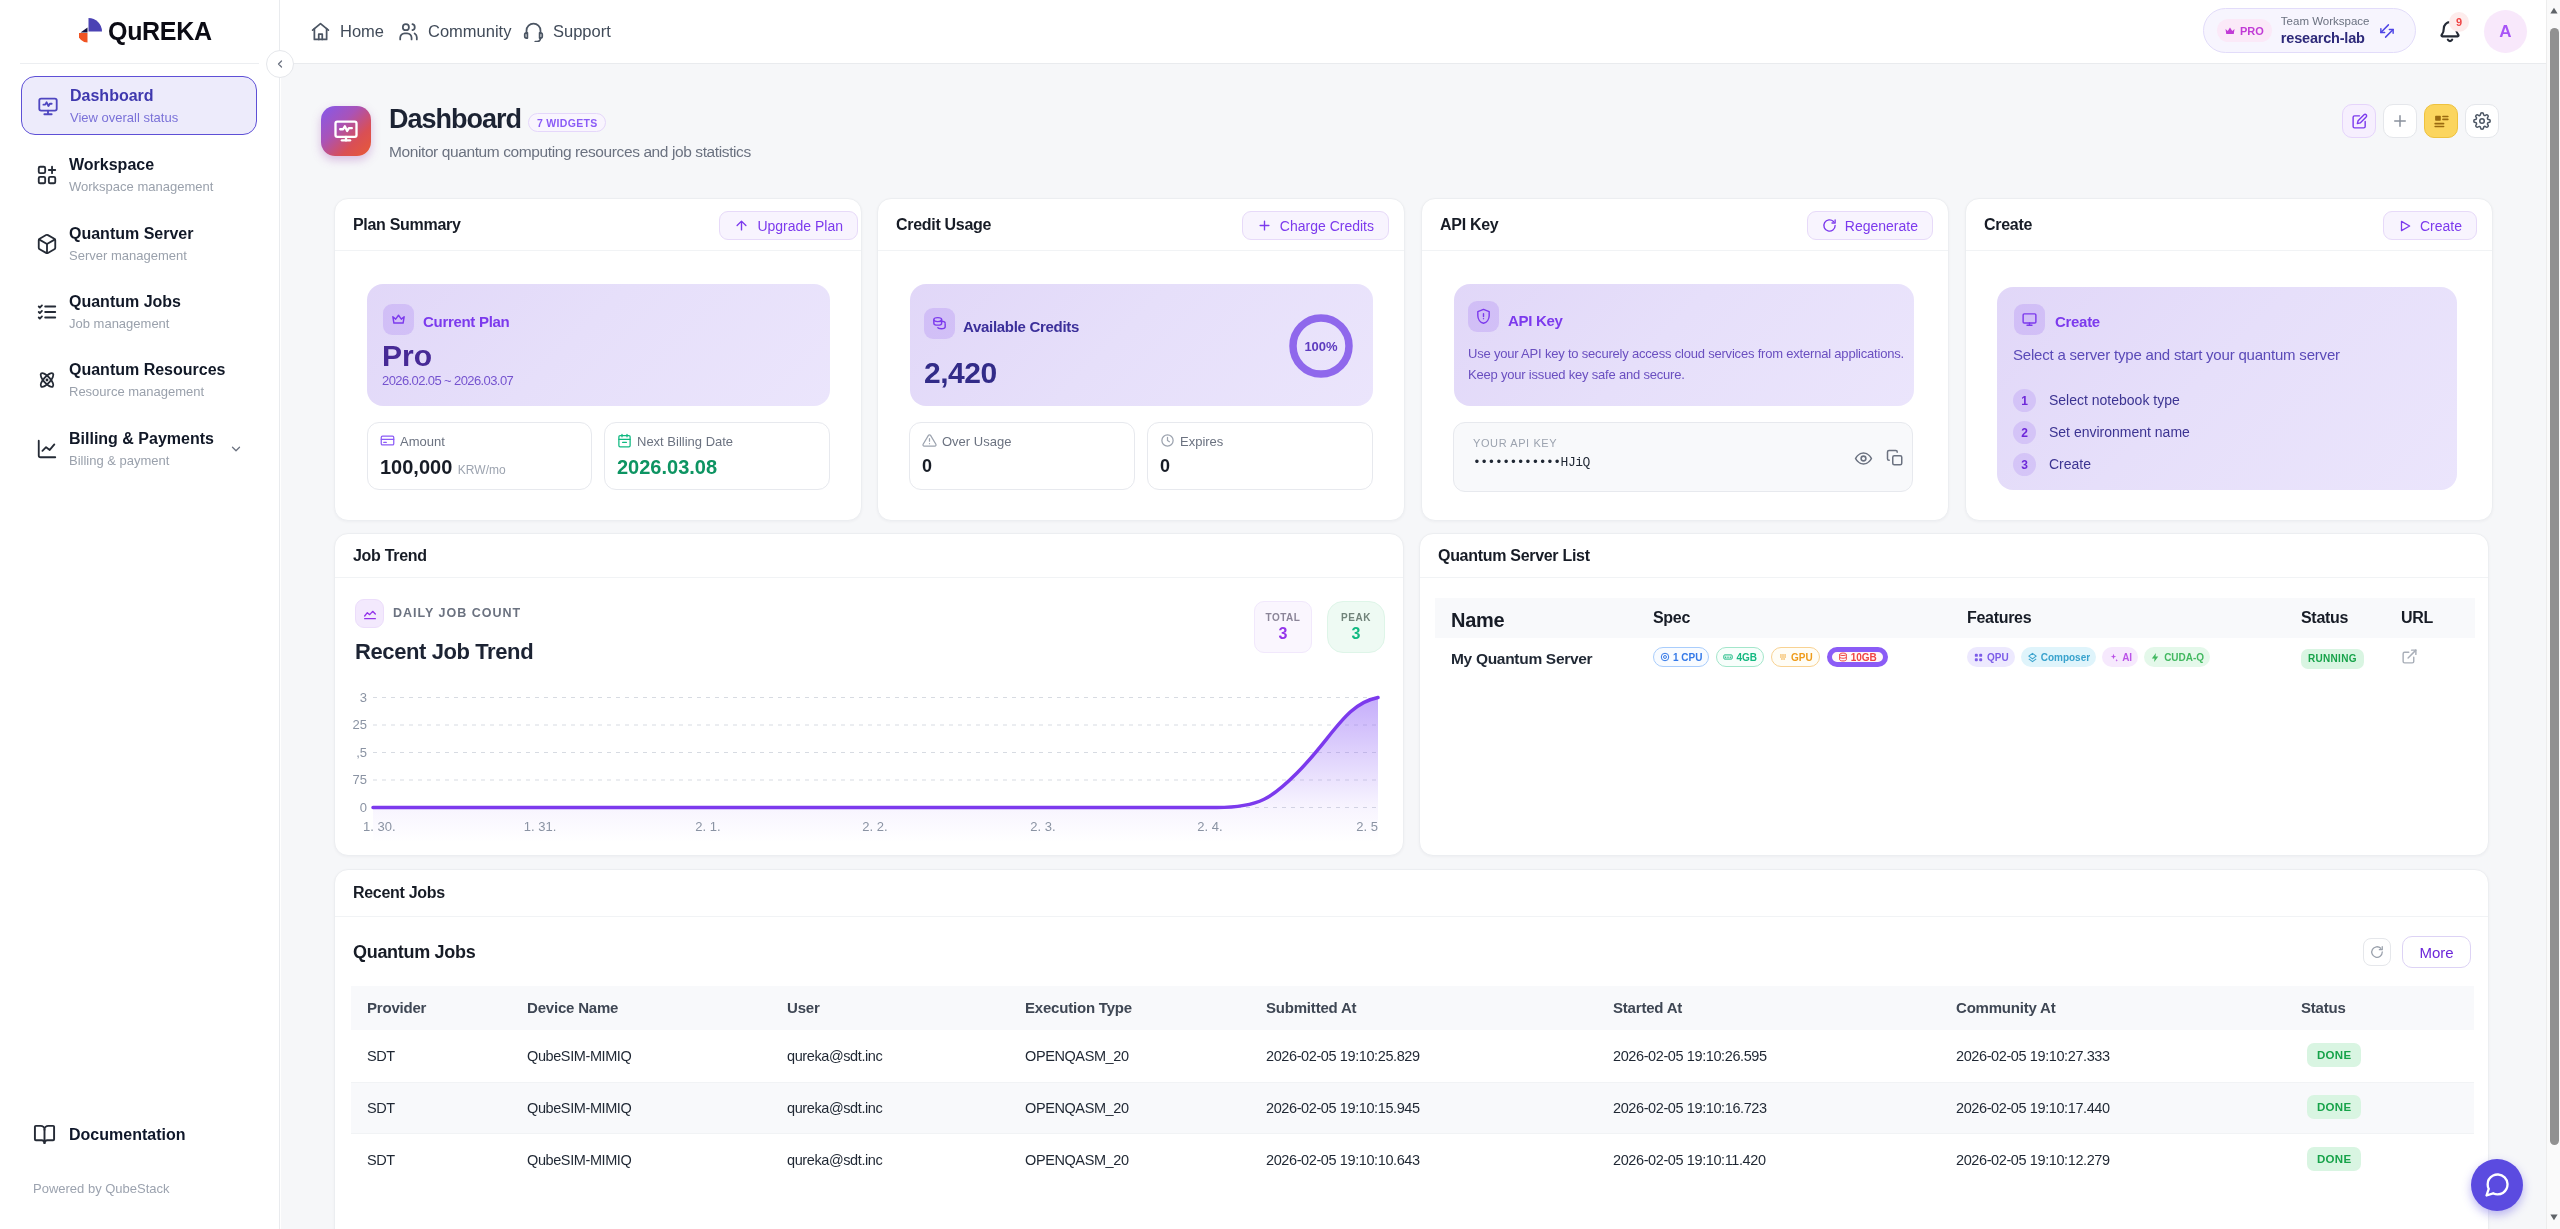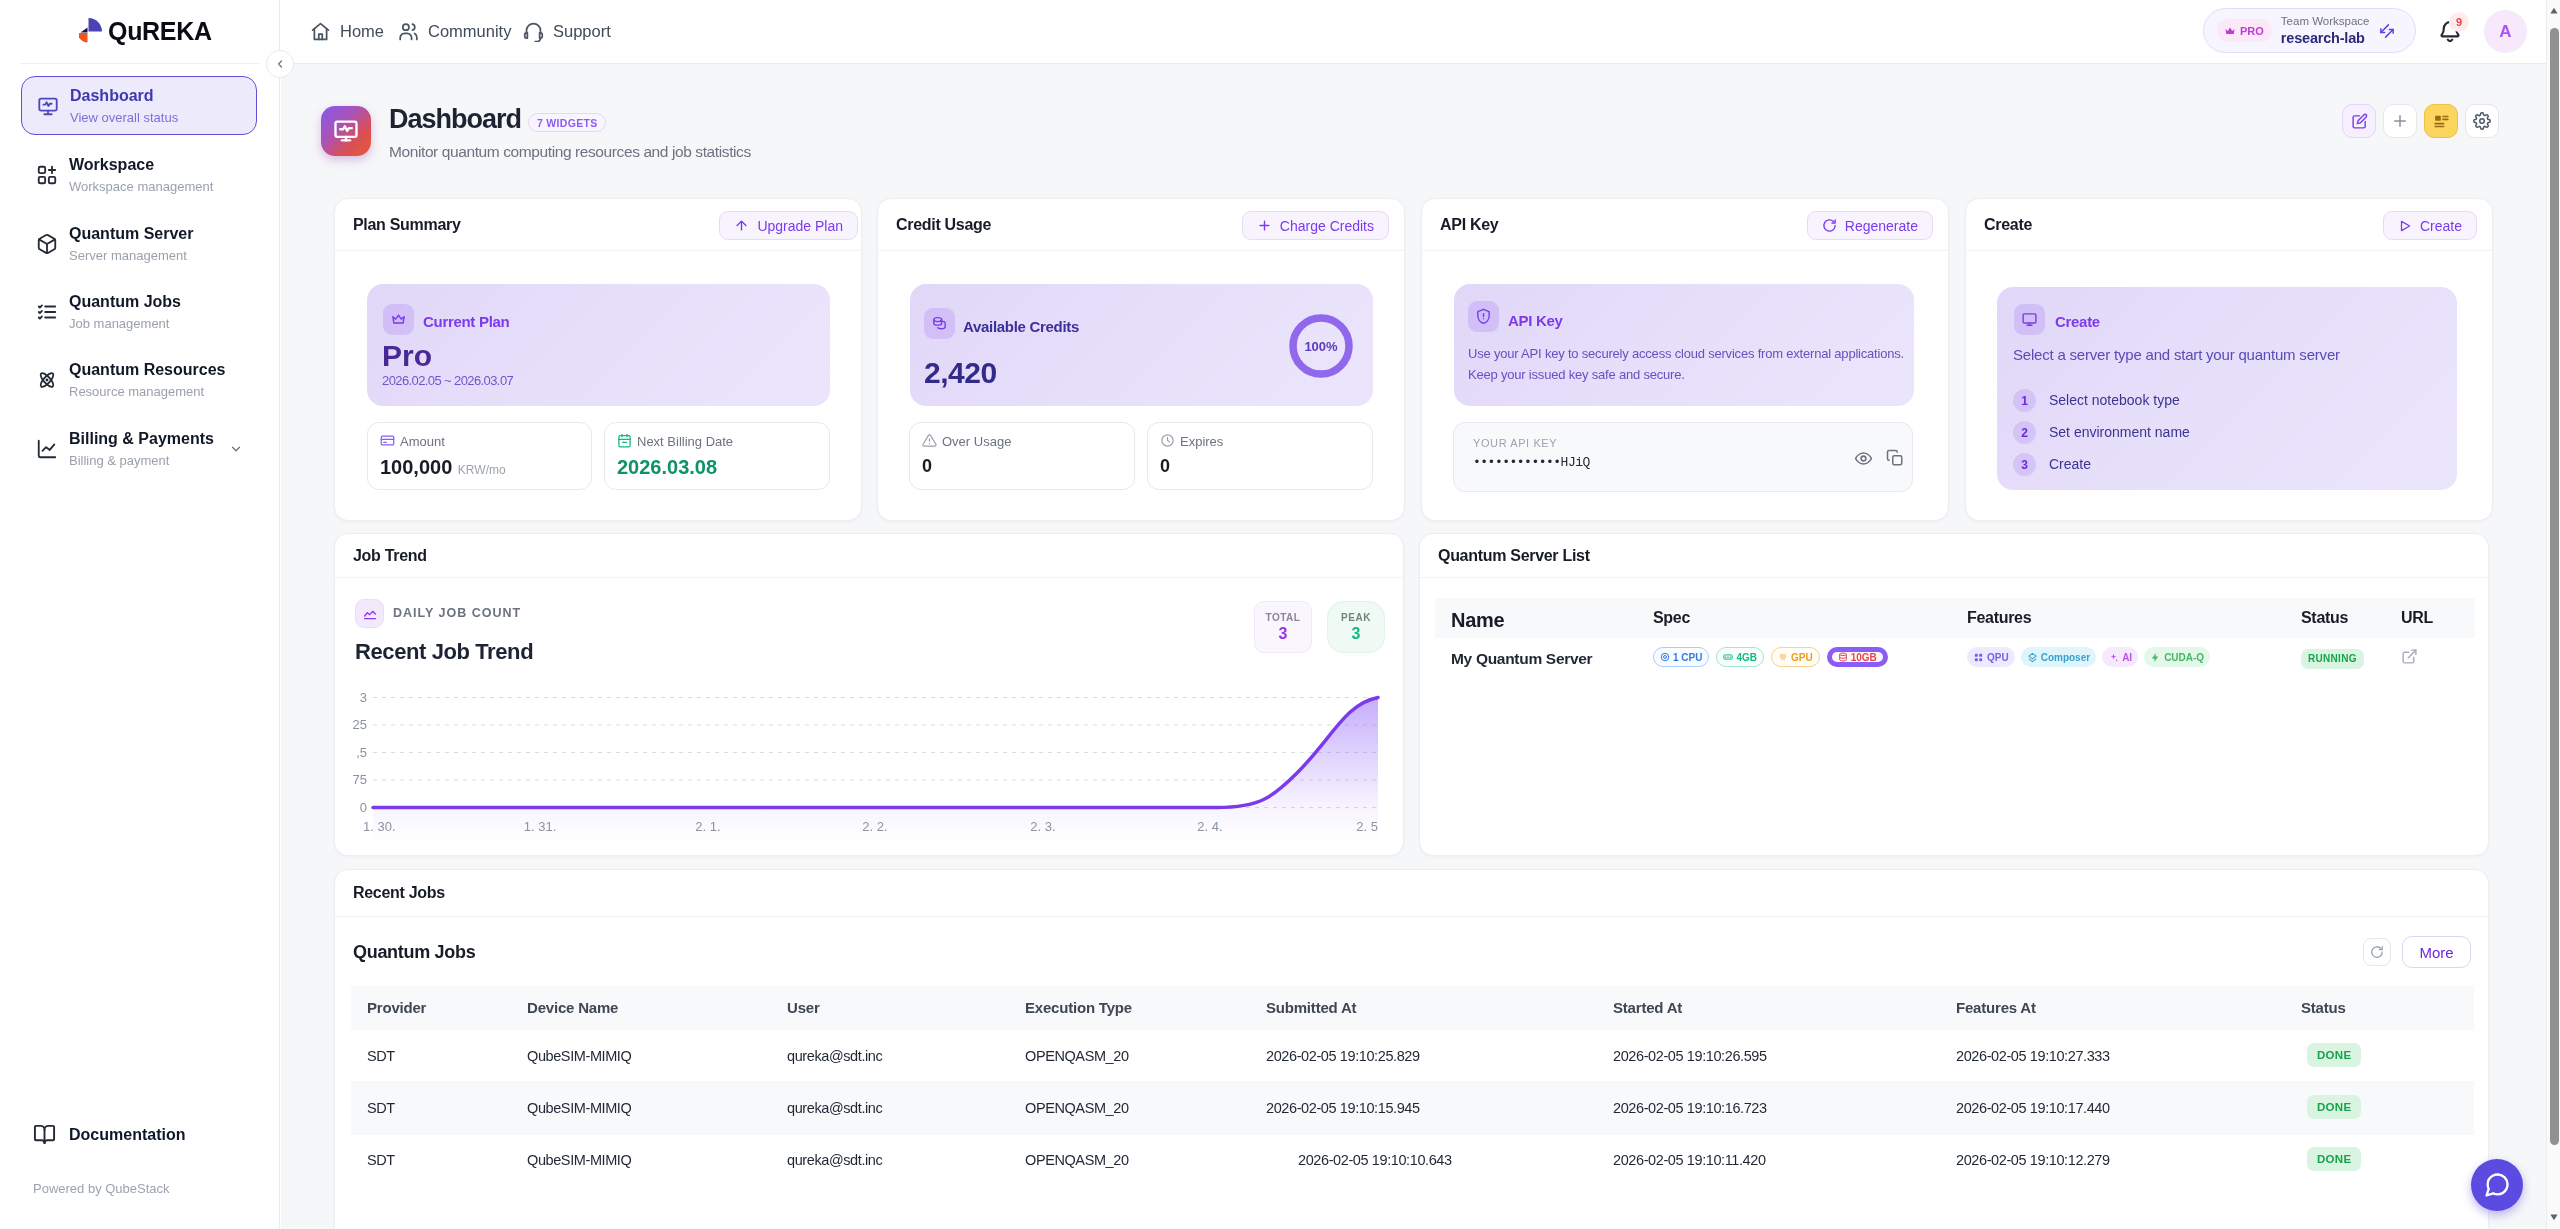--- a/index.html
+++ b/index.html
@@ -533,21 +533,21 @@
     </div>
     <div style="position:absolute;left:2067px;top:66px;width:69px;height:32px;border-radius:10px;border:1px solid #ddd3f5;background:#fff;display:flex;align-items:center;justify-content:center;color:#6d28d9;font-size:15px;font-weight:500;">More</div>
 
     <div style="position:absolute;left:16px;top:116px;width:2123px;height:44px;background:#f8f9fb;"></div>
     <div style="position:absolute;left:32px;top:129px;font-size:15px;font-weight:bold;letter-spacing:-0.2px;color:#3f4754;">Provider</div>
     <div style="position:absolute;left:192px;top:129px;font-size:15px;font-weight:bold;letter-spacing:-0.2px;color:#3f4754;">Device Name</div>
     <div style="position:absolute;left:452px;top:129px;font-size:15px;font-weight:bold;letter-spacing:-0.2px;color:#3f4754;">User</div>
     <div style="position:absolute;left:690px;top:129px;font-size:15px;font-weight:bold;letter-spacing:-0.2px;color:#3f4754;">Execution Type</div>
     <div style="position:absolute;left:931px;top:129px;font-size:15px;font-weight:bold;letter-spacing:-0.2px;color:#3f4754;">Submitted At</div>
     <div style="position:absolute;left:1278px;top:129px;font-size:15px;font-weight:bold;letter-spacing:-0.2px;color:#3f4754;">Started At</div>
-    <div style="position:absolute;left:1621px;top:129px;font-size:15px;font-weight:bold;letter-spacing:-0.2px;color:#3f4754;">Features At</div>
+    <div style="position:absolute;left:1621px;top:129px;font-size:15px;font-weight:bold;letter-spacing:-0.2px;color:#3f4754;">Community At</div>
     <div style="position:absolute;left:1966px;top:129px;font-size:15px;font-weight:bold;letter-spacing:-0.2px;color:#3f4754;">Status</div>
 
     <div style="position:absolute;left:16px;top:212px;width:2123px;height:52px;background:#f8f9fb;border-top:1px solid #f1f3f5;border-bottom:1px solid #f1f3f5;"></div>
 
     <div class="jrow" style="top:178px;">
           <span style="left:32px;">SDT</span>
           <span style="left:192px;">QubeSIM-MIMIQ</span>
           <span style="left:452px;">qureka@sdt.inc</span>
           <span style="left:690px;">OPENQASM_20</span>
           <span style="left:931px;">2026-02-05 19:10:25.829</span>
@@ -565,21 +565,21 @@
           <span style="left:1278px;">2026-02-05 19:10:16.723</span>
           <span style="left:1621px;">2026-02-05 19:10:17.440</span>
         </div>
     <div style="position:absolute;left:1972px;top:225px;"><span class="pill" style="background:#d9f5e2;color:#17a34a;height:24px;padding:0 10px;font-size:11.5px;">DONE</span></div>
 
     <div class="jrow" style="top:282px;">
           <span style="left:32px;">SDT</span>
           <span style="left:192px;">QubeSIM-MIMIQ</span>
           <span style="left:452px;">qureka@sdt.inc</span>
           <span style="left:690px;">OPENQASM_20</span>
-          <span style="left:931px;margin-left:32px;">2026-02-05 19:10:10.643</span>
+          <span style="left:931px;">2026-02-05 19:10:10.643</span>
           <span style="left:1278px;">2026-02-05 19:10:11.420</span>
           <span style="left:1621px;">2026-02-05 19:10:12.279</span>
         </div>
     <div style="position:absolute;left:1972px;top:277px;"><span class="pill" style="background:#d9f5e2;color:#17a34a;height:24px;padding:0 10px;font-size:11.5px;">DONE</span></div>
   </div>
 </div>
 
 <div id="collapse">
   <svg width="12" height="12" viewBox="0 0 24 24" fill="none" stroke="currentColor" stroke-width="2.5" stroke-linecap="round" stroke-linejoin="round">
         <polyline points="15 18 9 12 15 6"></polyline>

